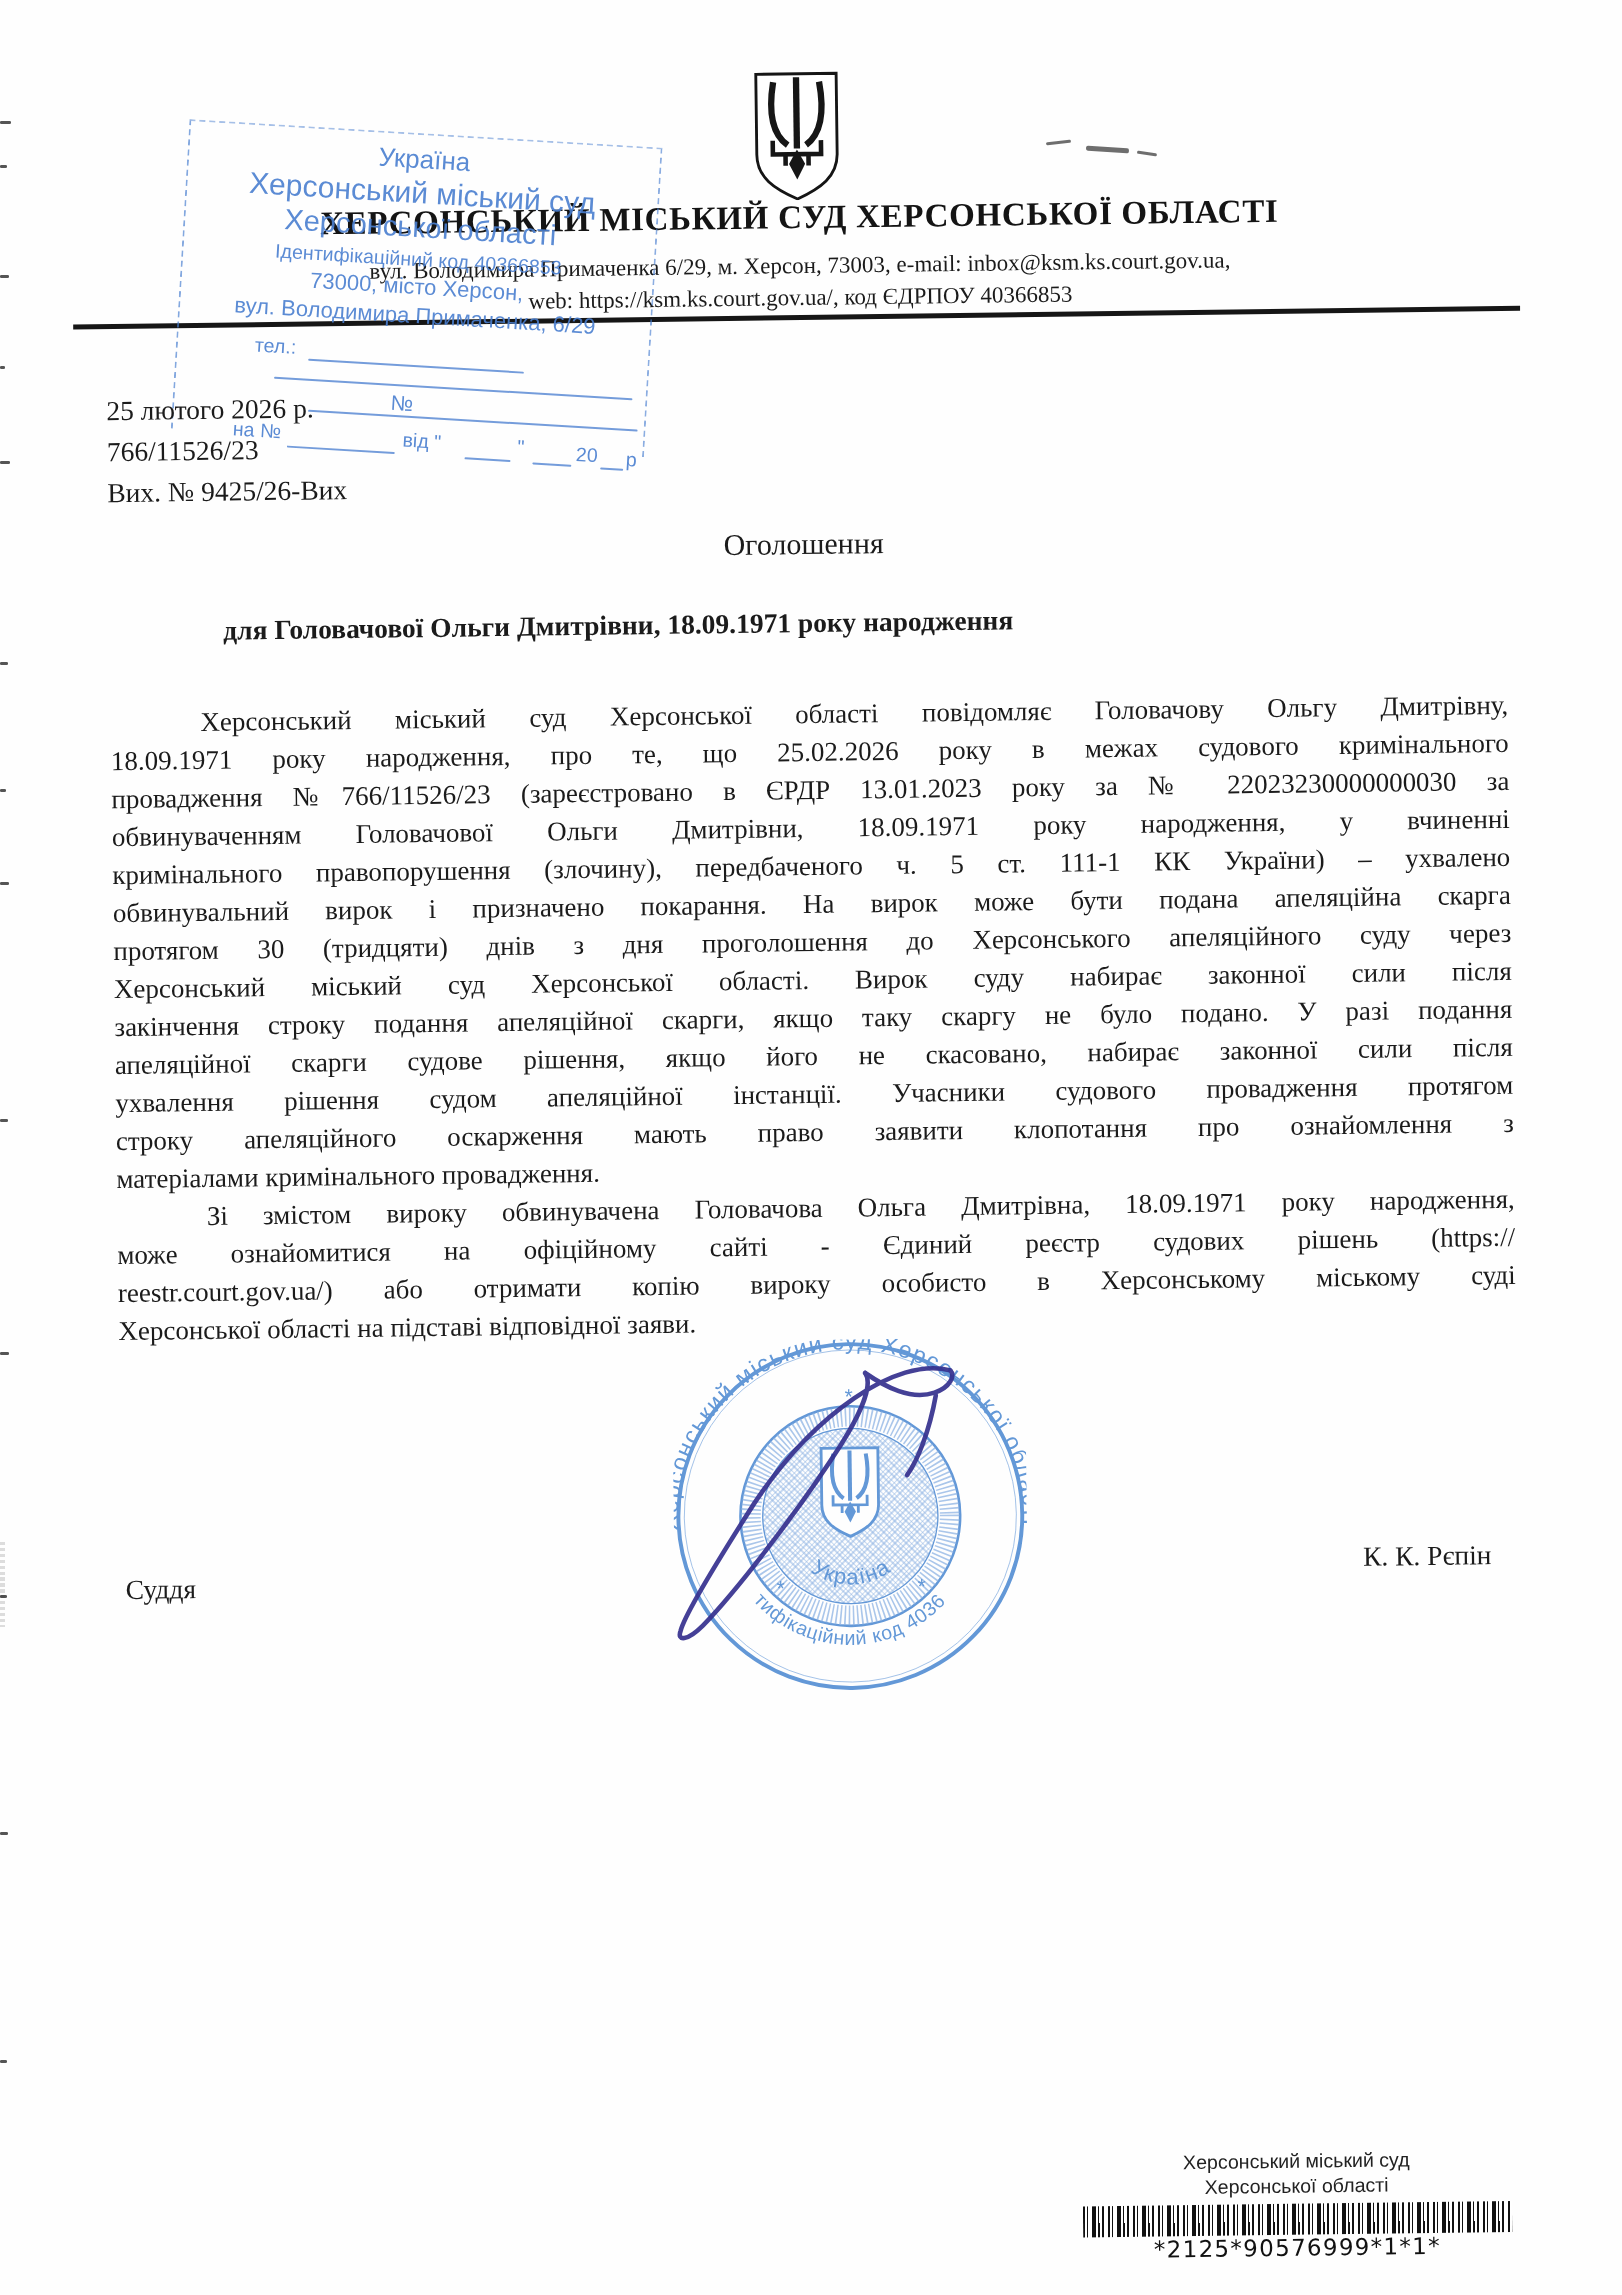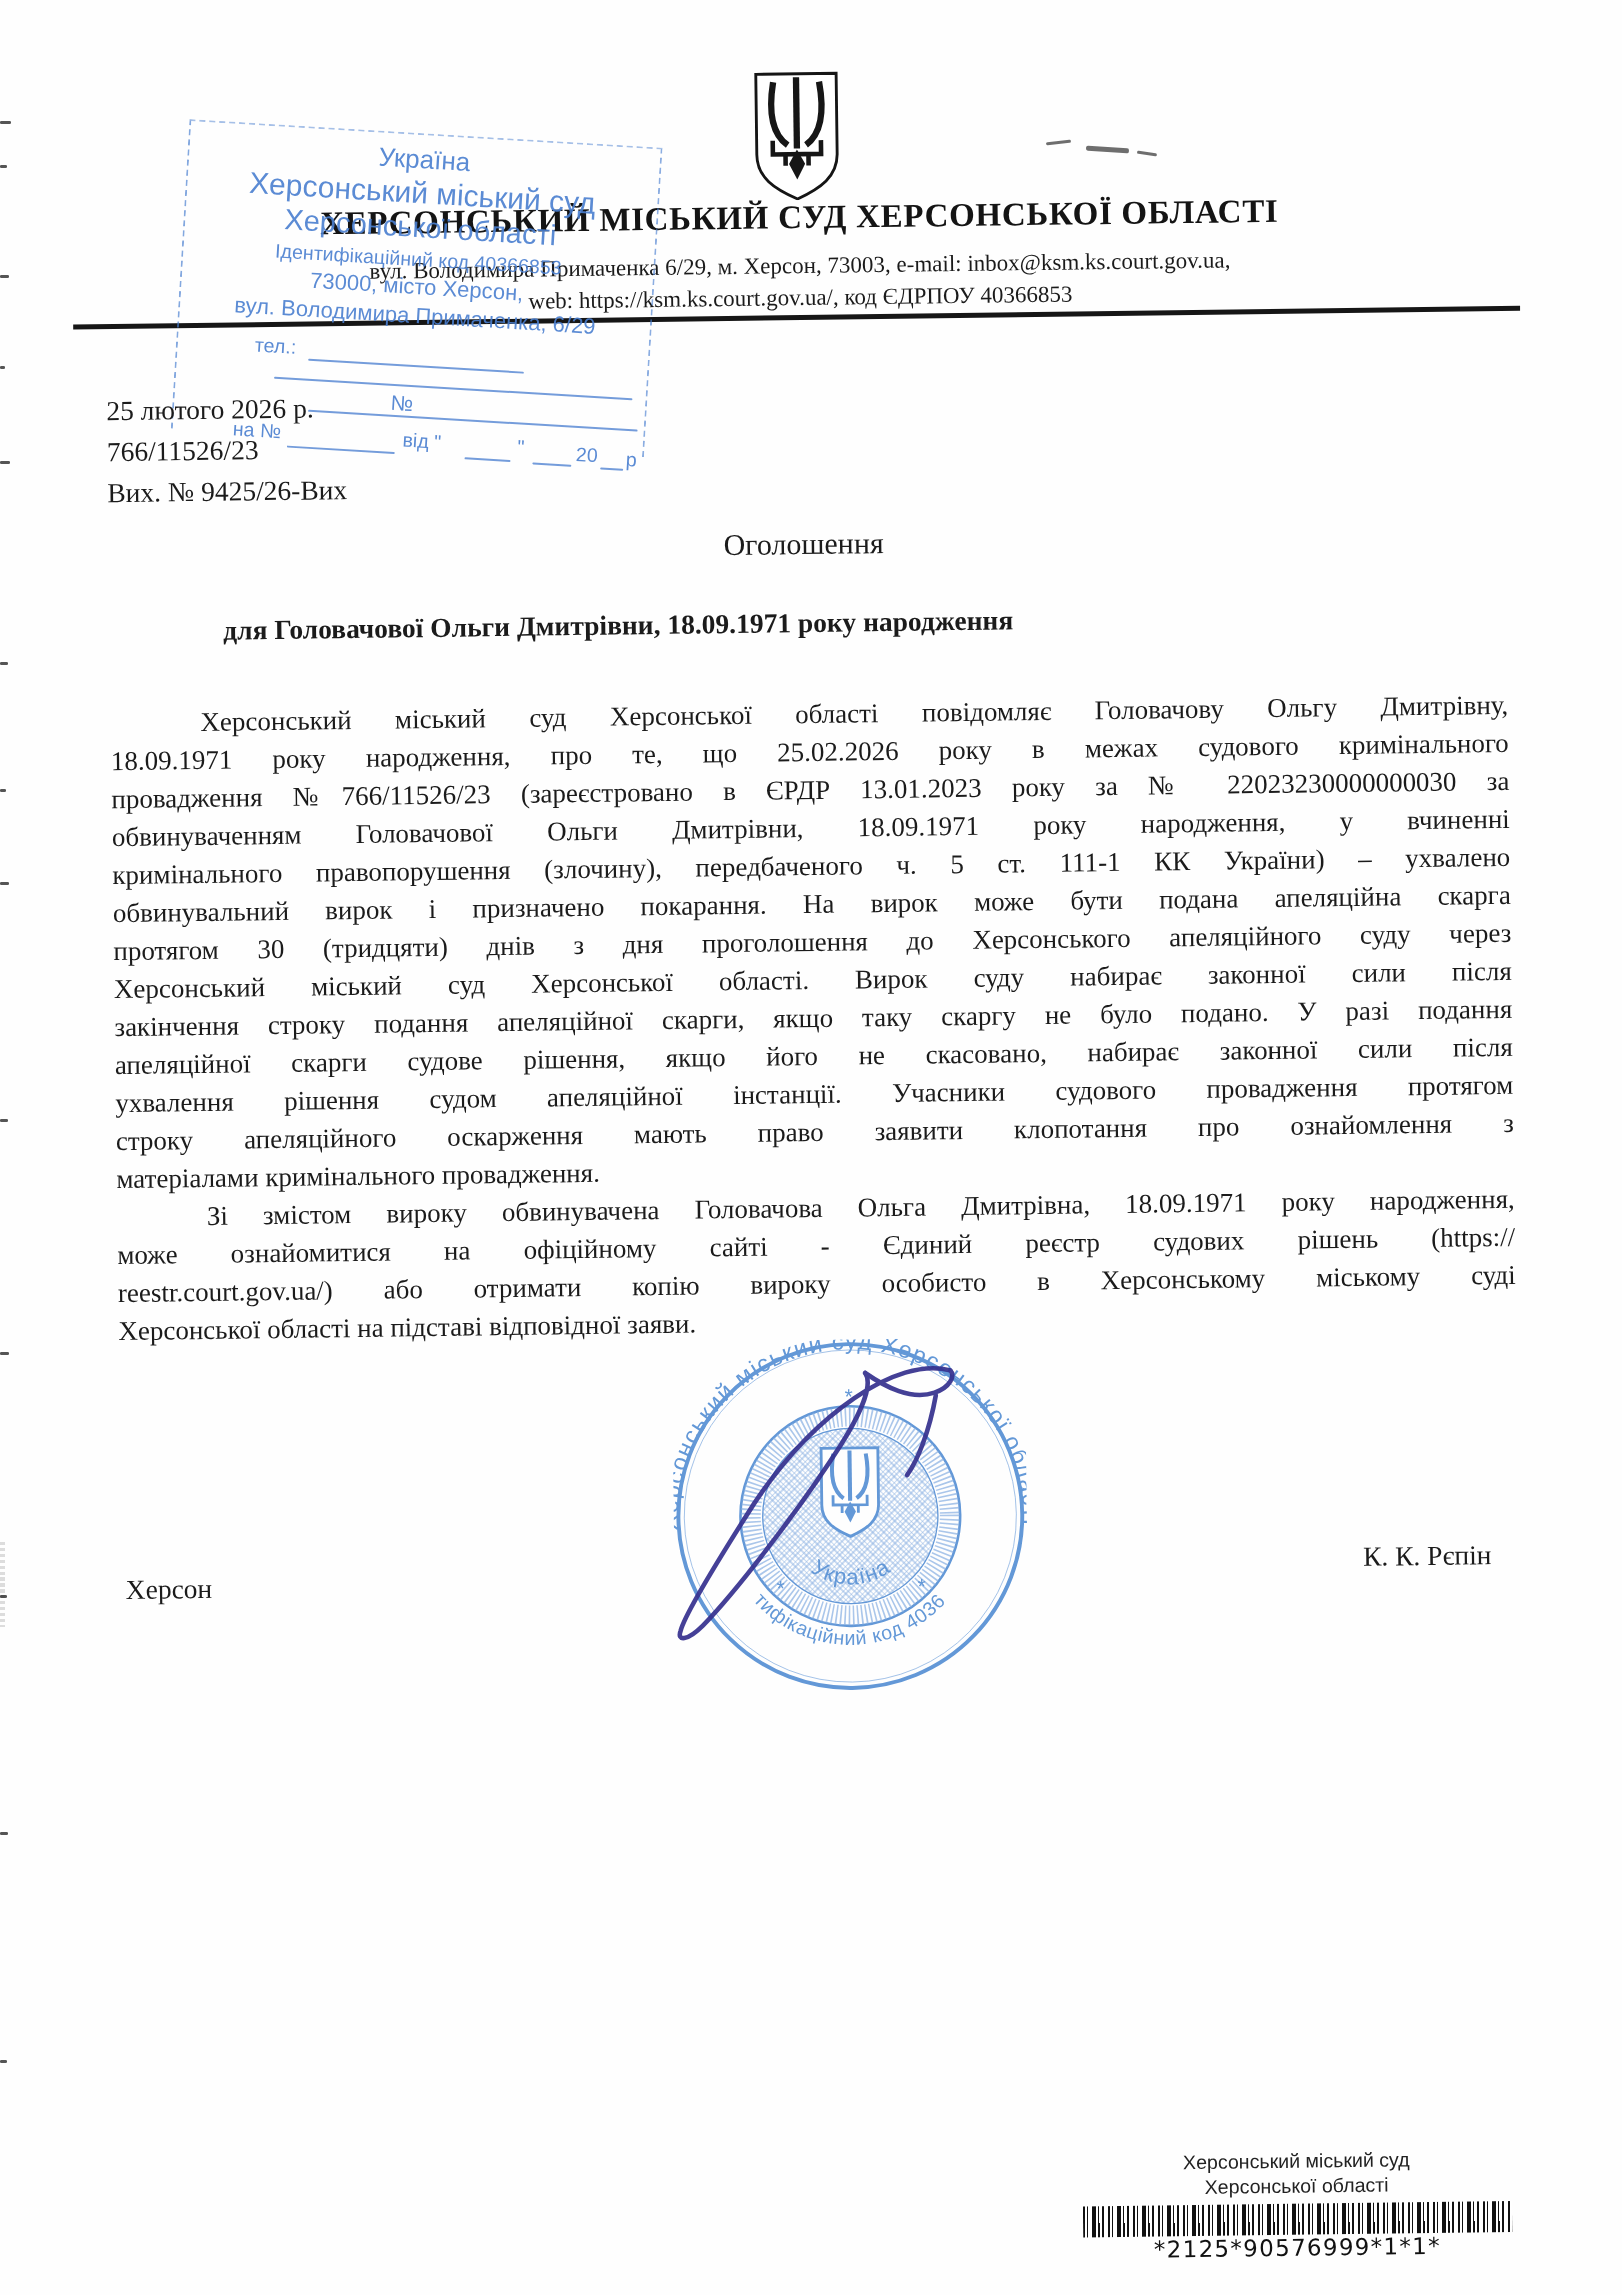--- a/index.html
+++ b/index.html
@@ -204,21 +204,21 @@
         <path d="M-40,-86 C-49,-34 -44,4 -16,24" stroke-width="10"></path>
         <path d="M40,-86 C49,-34 44,4 16,24" stroke-width="10"></path>
         <path d="M0,-94 L0,30" stroke-width="10"></path>
         <path d="M-42,16 L-42,40 L42,40 L42,16" stroke-width="7"></path>
         <path d="M-20,40 L-20,60 M20,40 L20,60" stroke-width="7"></path>
         <path d="M0,32 L-14,57 L0,84 L14,57 Z" fill="var(--seal-blue)" stroke="none"></path>
       </g>
     </g>
   </svg>
 
-  <div class="judge-label">Херсон</div>
+  <div class="judge-label">Суддя</div>
   <div class="judge-name">К. К. Рєпін</div>
 
   <div class="footer">
     <div>Херсонський міський суд</div>
     <div>Херсонської області</div>
     <div class="barcode"></div>
     <div class="barcode-text">*2125*90576999*1*1*</div>
   </div>
 
 </div>

